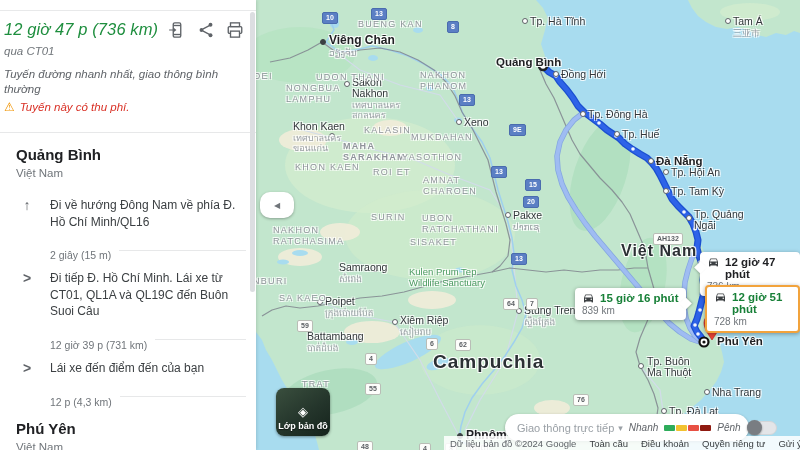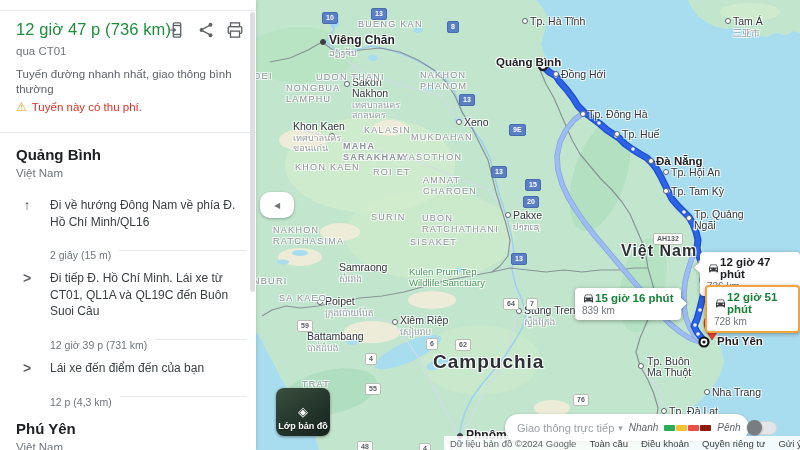--- a/index.html
+++ b/index.html
@@ -4,21 +4,21 @@
 <style>
   html,body{margin:0;padding:0;background:#fff;}
   #app{position:relative;width:800px;height:450px;overflow:hidden;
        font-family:"Liberation Sans","DejaVu Sans",sans-serif;
        -webkit-font-smoothing:antialiased;}
   
   #panel{position:absolute;left:0;top:0;width:256px;height:450px;background:#fff;z-index:10;
          box-shadow:1px 0 3px rgba(0,0,0,.12);}
   .topline{position:absolute;left:0;top:10px;width:256px;height:1px;background:#e8e9ea;}
   .scroll-thumb{position:absolute;right:1px;top:12px;width:5px;height:280px;background:#dcdee1;border-radius:3px;}
-  .hdr{padding:20px 16px 10px 16px;}
+  .hdr{padding:20px 16px 10px 4px;font-style:italic;}
   .hdr-title{font-size:16.5px;font-weight:500;color:#1e8e3e;letter-spacing:.1px;}
   .hdr-icons{position:absolute;top:21px;right:12px;display:flex;gap:11px;}
   .hicon{width:18px;height:18px;color:#5f6368;cursor:pointer;}
   .hicon svg{width:18px;height:18px;display:block;}
   .hdr-via{font-size:11.5px;color:#70757a;margin-top:6px;}
   .hdr-note{font-size:11.5px;color:#5f6368;margin-top:10px;line-height:15px;}
   .hdr-toll{font-size:11.5px;color:#d93025;margin-top:4px;display:flex;align-items:center;gap:5px;}
   .warn{color:#f09300;font-size:12px;line-height:12px;}
   .divider{height:1px;background:#e7e8e9;margin-top:9px;}
   .place{padding:13px 16px 2px 16px;}
@@ -47,21 +47,21 @@
   .country-lg{font-size:19px;font-weight:700;color:#2b3034;letter-spacing:1px;padding-left:12px;}
   .map-sub{font-size:9px;font-weight:400;color:#989da3;margin-top:1px;white-space:normal;line-height:10px;}
   .map-dot{position:absolute;width:4px;height:4px;border-radius:50%;background:#fff;border:1.5px solid #5f6368;}
   .map-dot--cap{background:#3b4043;border-color:#3b4043;}
   .shield{position:absolute;font-size:7px;line-height:10px;padding:0 3px;border-radius:2px;font-weight:700;}
   .shield--blue{background:#5b7fc4;color:#fff;border:1px solid #4a6cae;}
   .shield--white{background:#fdfdfb;color:#5b5f63;border:1px solid #b9bdb6;}
   
   .bubble{position:absolute;z-index:4;background:#fff;border-radius:4px;box-shadow:0 1px 4px rgba(0,0,0,.35);
           padding:4px 8px 4px 7px;cursor:pointer;}
-  .bubble .row{display:flex;align-items:center;}
+  .bubble .row{display:flex;align-items:flex-start;gap:5px;}
   .bubble .dur{font-size:11.5px;font-weight:700;color:#202124;}
   .bubble.alt .dur{color:#188038;}
   .bubble .dist{font-size:10px;color:#70757a;margin-top:1px;}
   .bubble .tail{position:absolute;width:9px;height:9px;background:#fff;transform:rotate(45deg);
                 box-shadow:-1px 1px 2px rgba(0,0,0,.18);}
   .bubble .tail.left{left:-4px;top:11px;}
   .bubble .tail.right{right:-4px;top:11px;box-shadow:1px -1px 2px rgba(0,0,0,.18);}
   .bubble.hl{border:2.5px solid #f2a33c;}
   .caricon{width:13px;height:12px;fill:#3c4043;flex:0 0 13px;}
   

